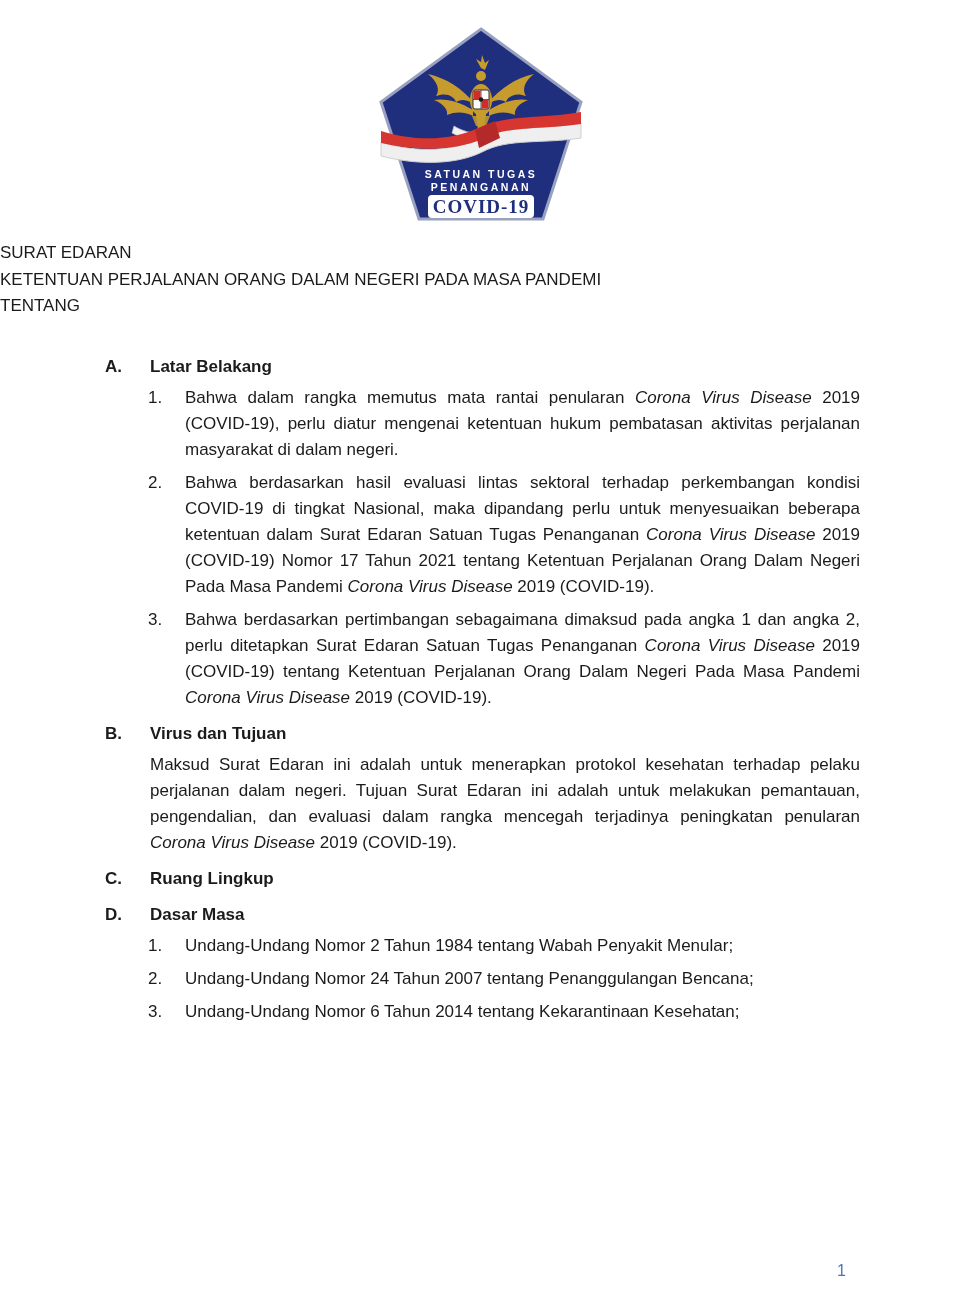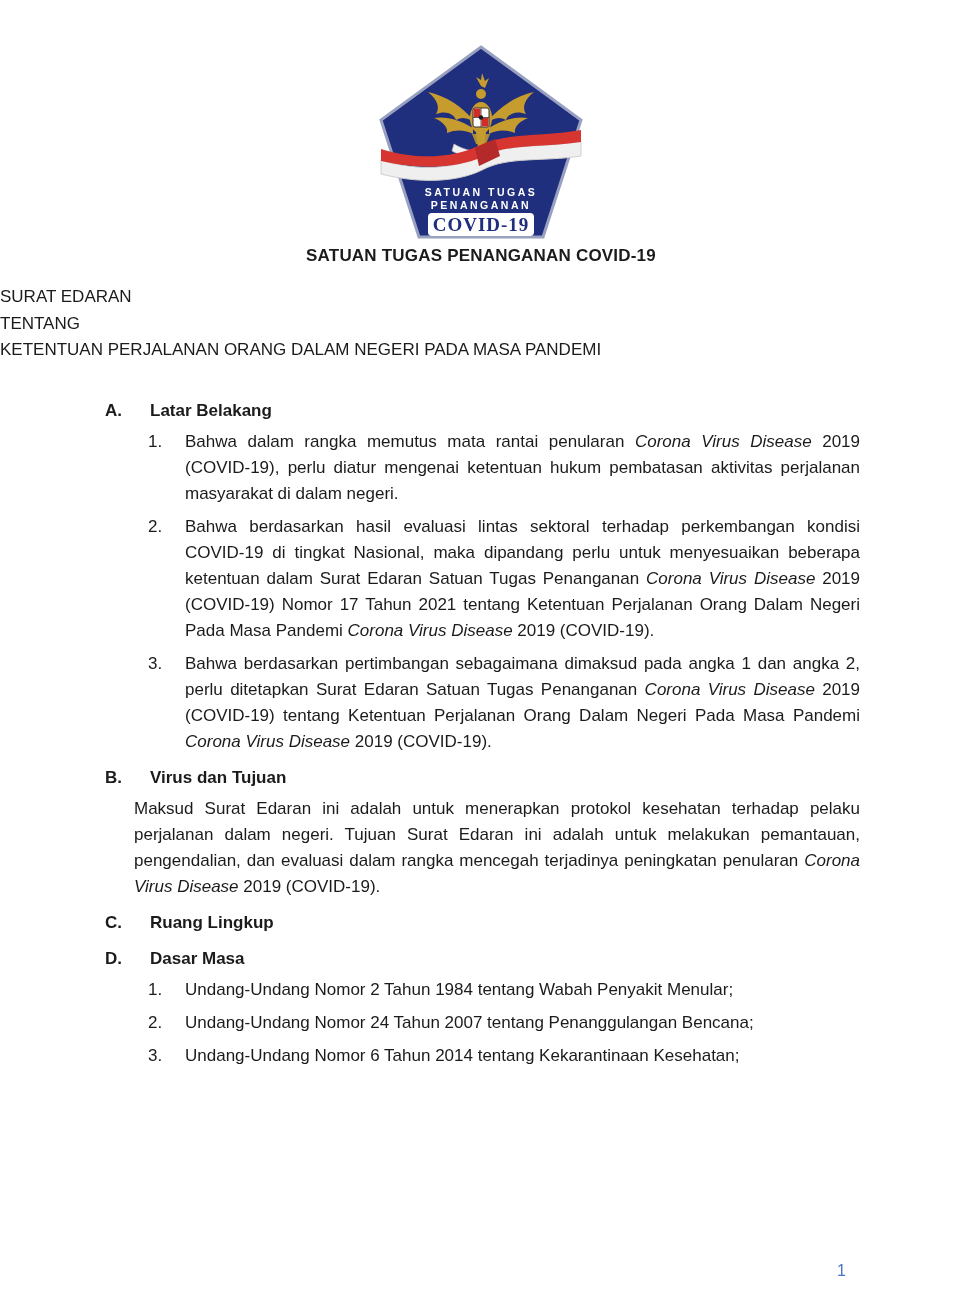--- a/index.html
+++ b/index.html
@@ -2,35 +2,35 @@
 <html><head>
 <meta charset="utf-8">
 <style>
   * { margin:0; padding:0; box-sizing:border-box; }
   html,body { background:#ffffff; }
   .page {
     width:962px; height:1296px; position:relative; background:#ffffff;
     font-family:"Liberation Sans", sans-serif; color:#1b1b1b; overflow:hidden;
   }
   
-  .logo-wrap { padding-top:44px; text-align:center; }
+  .logo-wrap { padding-top:26px; text-align:center; }
   .logo-svg { width:206px; height:196px; display:block; margin:0 auto; }
   .logo-caption { font-weight:bold; font-size:17px; margin-top:6px; letter-spacing:0.2px; }
   
   .title-block { margin-top:18px; font-weight:normal; font-size:17px; line-height:26.5px; }
   .it { font-style:italic; }
   
   .content { margin:34px 102px 0 105px; font-size:17px; line-height:26px; }
   .section { margin-bottom:10px; }
   .sec-head { display:flex; font-weight:bold; margin-bottom:5px; }
   .sec-letter { width:45px; flex-shrink:0; }
   .item { display:flex; margin-left:43px; margin-bottom:7px; }
   .item-num { width:37px; flex-shrink:0; }
   .item-text { flex:1; text-align:justify; }
-  .sec-para { margin-left:29px; text-align:justify; margin-bottom:7px; }
+  .sec-para { margin-left:45px; text-align:justify; margin-bottom:7px; }
   
   .page-number { position:absolute; right:116px; bottom:16px; font-size:16px; color:#4a74c4; }
 </style>
 </head>
 <body>
 
 <div class="page">
 
   <div class="logo-wrap">
     <svg class="logo-svg" viewBox="0 0 206 196">
@@ -62,27 +62,26 @@
         <path d="M3,116 C40,128 78,124 100,113 C128,99 164,104 203,97 L203,112 C164,118 130,112 104,126 C80,138 42,140 3,130 Z" fill="#efefef" stroke="#cfcfcf" stroke-width="1"></path>
         <path d="M3,105 C40,117 78,113 100,102 C128,88 164,93 203,86 L203,98 C164,104 130,99 104,113 C80,124 42,126 3,117 Z" fill="#d7352f"></path>
         <polygon points="97,104 117,95 122,112 101,122" fill="#b4292a"></polygon>
       </g>
 
       <text x="103" y="152" text-anchor="middle" fill="#ffffff" font-family="Liberation Sans, sans-serif" font-size="10.5" font-weight="bold" letter-spacing="2.5">SATUAN TUGAS</text>
       <text x="103" y="165" text-anchor="middle" fill="#ffffff" font-family="Liberation Sans, sans-serif" font-size="10.5" font-weight="bold" letter-spacing="2.5">PENANGANAN</text>
       <rect x="50" y="169" width="106" height="23" rx="4" fill="#ffffff"></rect>
       <text x="103" y="187" text-anchor="middle" fill="#1f2e7d" font-family="Liberation Serif, serif" font-size="19" font-weight="bold" letter-spacing="1">COVID-19</text>
     </svg>
-    <div class="logo-caption">SATUAN TUGAS PENANGANAN COVID-19</div>
   </div>
 
   <div class="title-block">
     <div>SURAT EDARAN</div>
+    <div>KETENTUAN PERJALANAN ORANG DALAM NEGERI PADA MASA PANDEMI</div>
     <div>TENTANG</div>
-    <div>KETENTUAN PERJALANAN ORANG DALAM NEGERI PADA MASA PANDEMI</div>
   </div>
 
   <div class="content">
 
     <div class="section">
       <div class="sec-head">
         <span class="sec-letter">A.</span>
         <span>Latar Belakang</span>
       </div>
       <div class="item">

